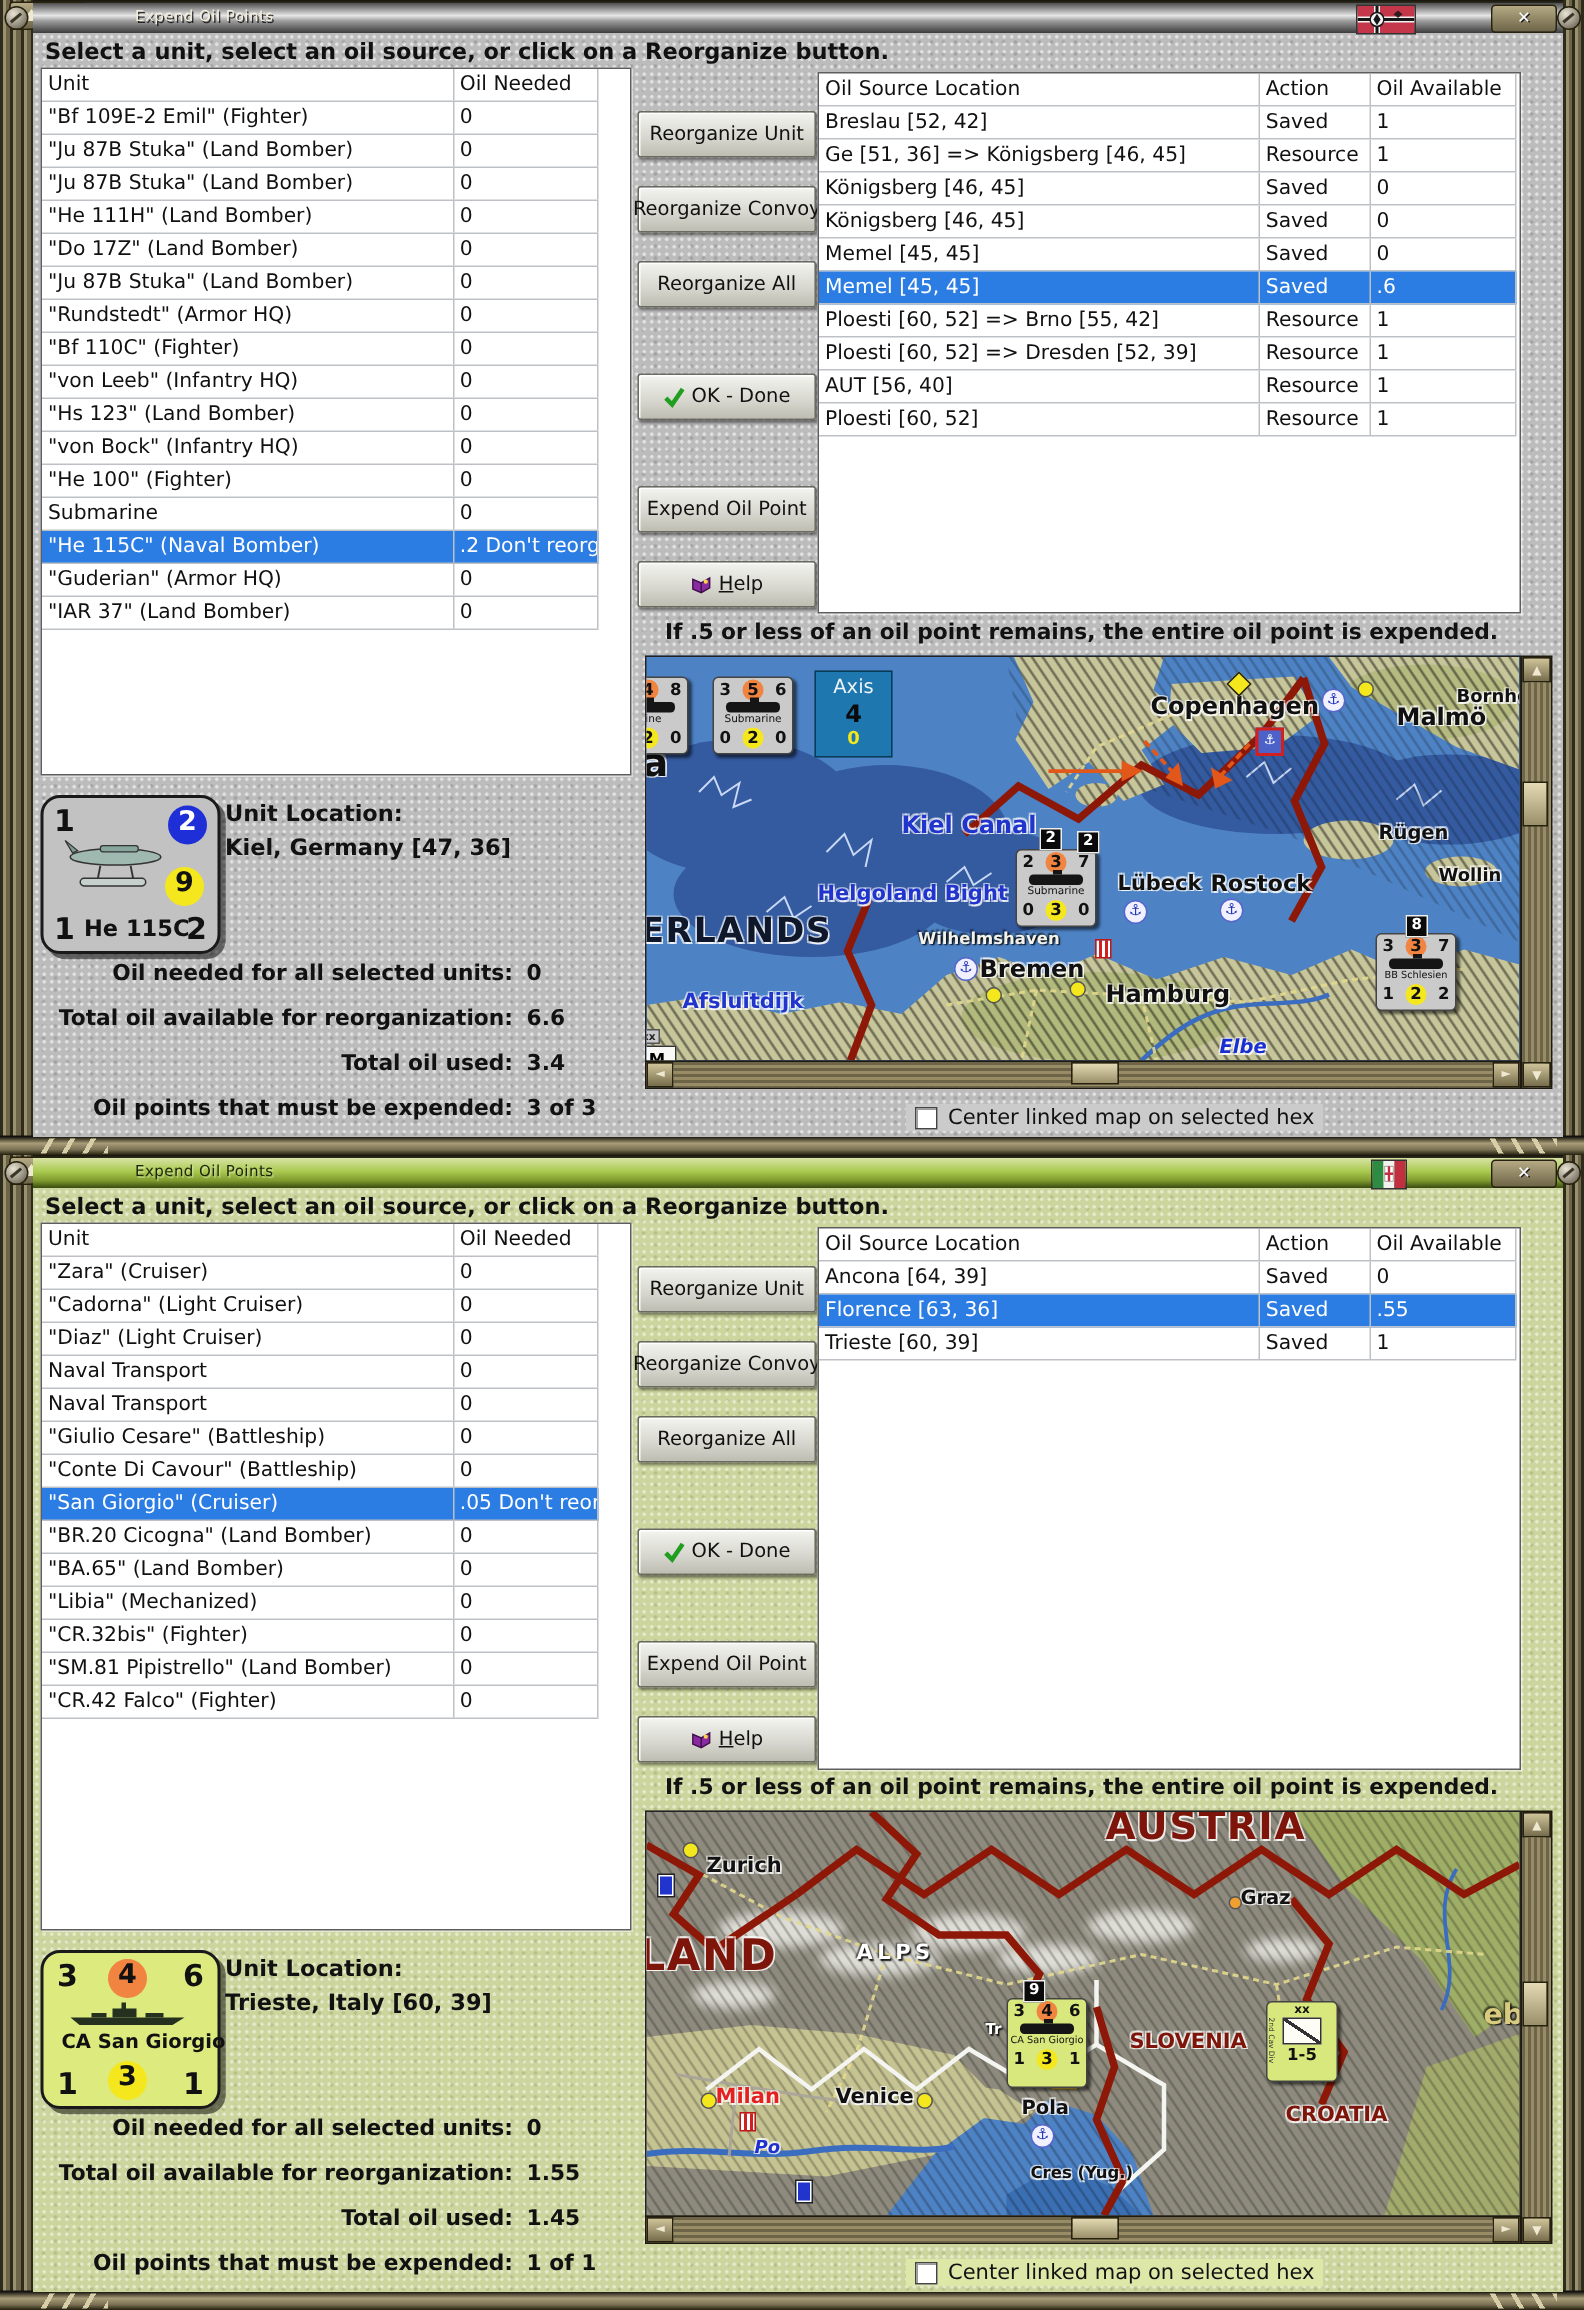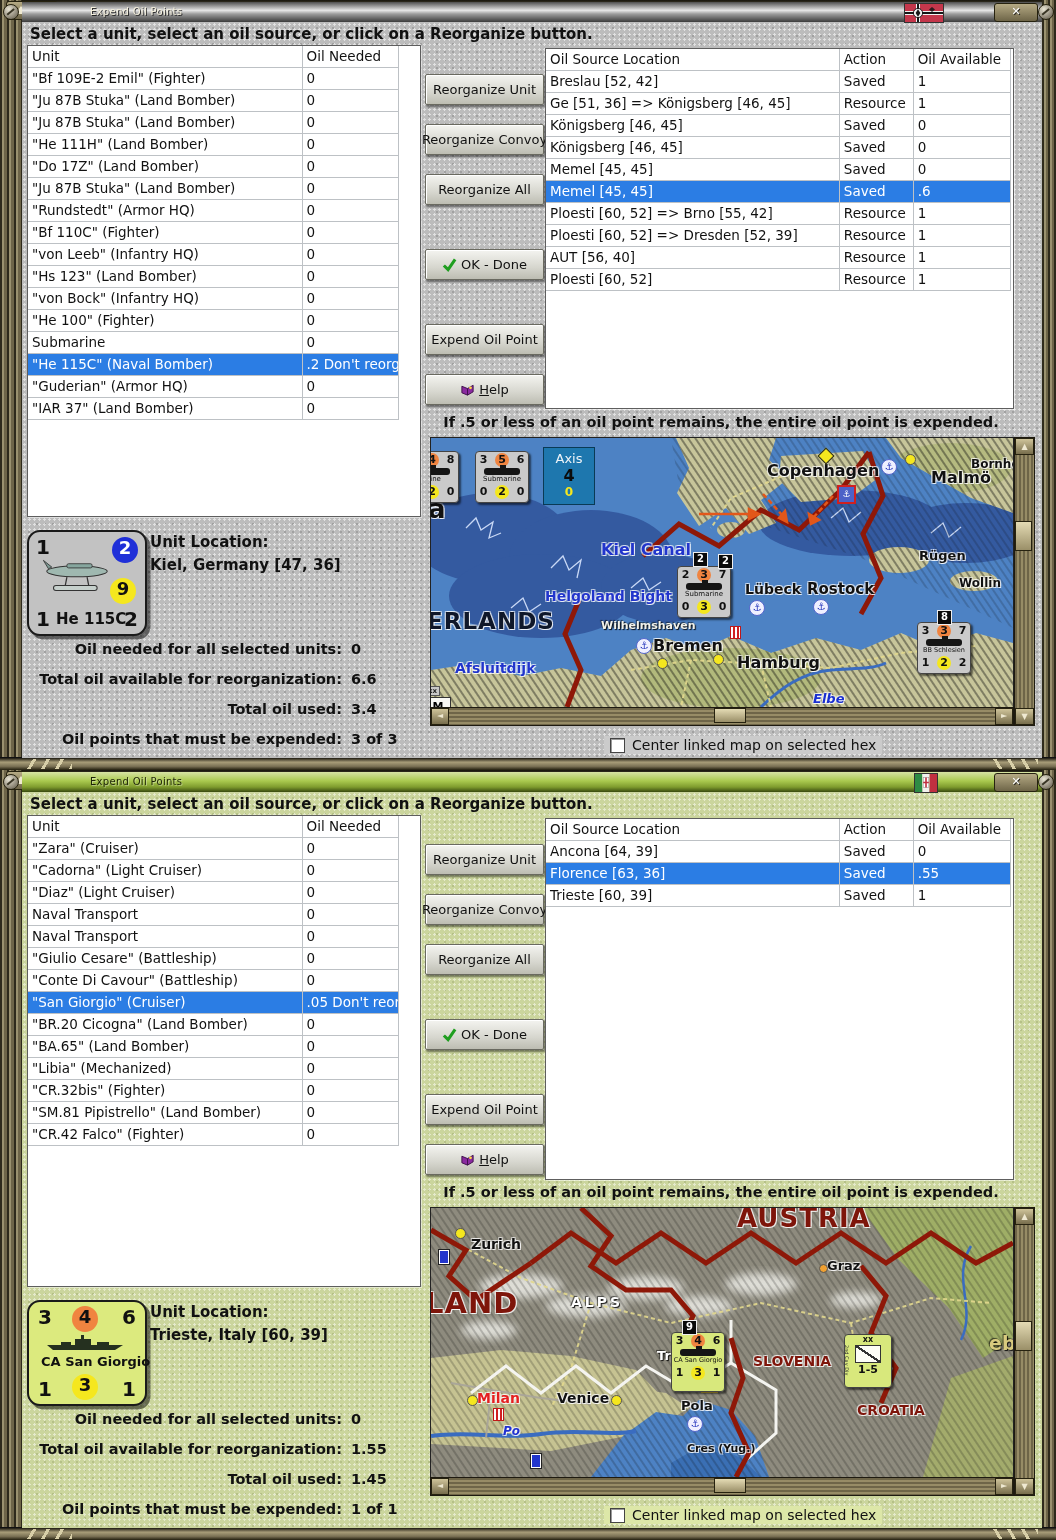--- a/index.html
+++ b/index.html
@@ -436,21 +436,21 @@
         <line x1="402" y1="58" x2="382" y2="80" stroke-dasharray="5 3"></line>
           <polygon points="378,76 380,86 388,82"></polygon>
       </g>
     </svg>
 
     <span class="mlabel" style="left:-3px;top:56px;font-size:26px;color:#111;">a</span>
     <span class="mlabel" style="left:170px;top:102px;font-size:16px;color:#2135cc;">Kiel Canal</span>
     <span class="mlabel" style="left:114px;top:150px;font-size:14px;color:#2135cc;">Helgoland Bight</span>
     <span class="mlabel" style="left:-4px;top:170px;font-size:23px;color:#0f172a;letter-spacing:1px;">ERLANDS</span>
     <span class="mlabel" style="left:24px;top:222px;font-size:14px;color:#2135cc;">Afsluitdijk</span>
-    <span class="mlabel ml-dark" style="left:170px;top:181px;font-size:11px;color:#f2f2ea;">Wilhelmshaven</span>
+    <span class="mlabel ml-dark" style="left:181px;top:181px;font-size:11px;color:#f2f2ea;">Wilhelmshaven</span>
     <span class="mlabel" style="left:222px;top:198px;font-size:16px;color:#111;">Bremen</span>
     <span class="mlabel" style="left:306px;top:215px;font-size:16px;color:#111;">Hamburg</span>
     <span class="mlabel" style="left:314px;top:143px;font-size:14px;color:#111;">Lübeck</span>
     <span class="mlabel" style="left:376px;top:142px;font-size:15px;color:#111;">Rostock</span>
     <span class="mlabel" style="left:336px;top:23px;font-size:16px;color:#111;">Copenhagen</span>
     <span class="mlabel" style="left:468px;top:30px;font-size:16px;color:#111;margin-left:32px;">Malmö</span>
     <span class="mlabel" style="left:540px;top:19px;font-size:12px;color:#111;">Bornholm</span>
     <span class="mlabel" style="left:488px;top:110px;font-size:13px;color:#111;">Rügen</span>
     <span class="mlabel" style="left:528px;top:138px;font-size:12px;color:#111;">Wollin</span>
     <span class="mlabel" style="left:382px;top:253px;font-size:13px;font-style:italic;color:#1a2fd0;">Elbe</span>
@@ -821,21 +821,21 @@
     <span class="mlabel ml-dark" style="left:140px;top:86px;font-size:14px;color:#fff;letter-spacing:3px;">ALPS</span>
     <span class="mlabel" style="left:396px;top:50px;font-size:13px;color:#111;">Graz</span>
     <span class="mlabel" style="left:322px;top:145px;font-size:14px;color:#7e150a;">SLOVENIA</span>
     <span class="mlabel" style="left:426px;top:194px;font-size:14px;color:#7e150a;">CROATIA</span>
     <span class="mlabel ml-dark" style="left:558px;top:124px;font-size:19px;color:#d8ca7e;">eb</span>
     <span class="mlabel" style="left:46px;top:182px;font-size:14px;color:#e42020;">Milan</span>
     <span class="mlabel" style="left:126px;top:182px;font-size:14px;color:#111;">Venice</span>
     <span class="mlabel" style="left:250px;top:190px;font-size:13px;color:#111;">Pola</span>
     <span class="mlabel" style="left:256px;top:234px;font-size:11px;color:#111;">Cres (Yug.)</span>
     <span class="mlabel" style="left:72px;top:216px;font-size:12px;font-style:italic;color:#2030d0;">Po</span>
-    <span class="mlabel ml-dark" style="left:226px;top:140px;font-size:13px;color:#fff;text-align:right;">Tr</span>
+    <span class="mlabel ml-dark" style="left:226px;top:140px;font-size:10px;color:#fff;text-align:right;">Tr</span>
 
     <span class="mdot" style="left:24px;top:20px;"></span>
     <span class="mfort" style="left:8px;top:42px;"></span>
     <span class="mdot" style="left:36px;top:187px;"></span>
     <span class="mshield" style="left:62px;top:200px;"></span>
     <span class="mfort" style="left:100px;top:246px;"></span>
     <span class="mdot" style="left:180px;top:187px;"></span>
     <span class="mdot" style="left:388px;top:56px;width:7px;height:7px;background:#f0a030;"></span>
     <span class="mmine" style="left:270px;top:168px;">⚒</span>
     <span class="manchor" style="left:256px;top:208px;">⚓</span>

